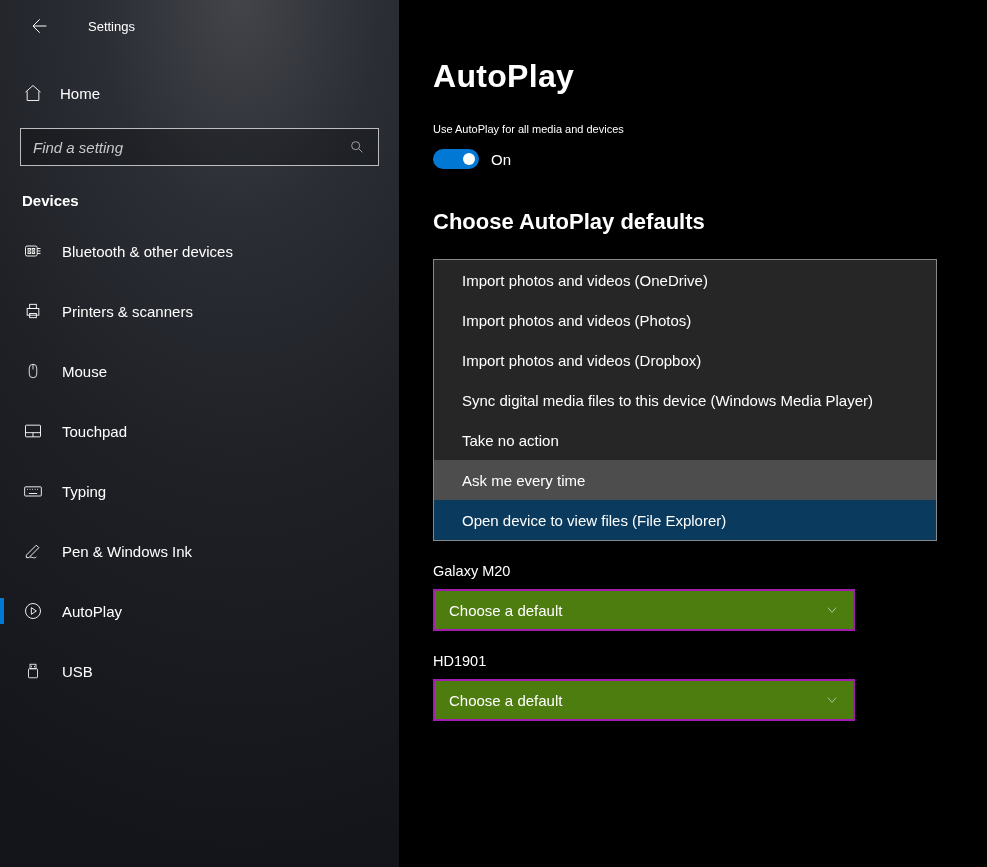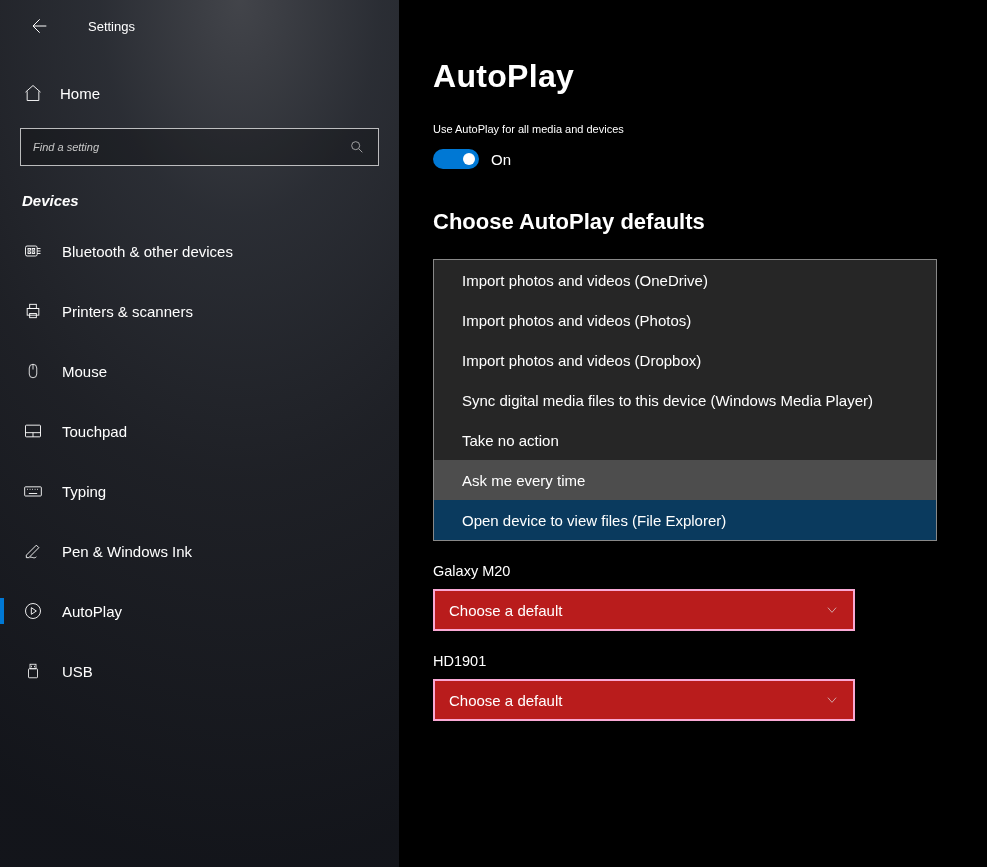--- a/index.html
+++ b/index.html
@@ -62,33 +62,32 @@
     background: rgba(0,0,0,0.25);
     display: flex;
     align-items: center;
     padding: 0 12px;
   }
   .search-input {
     flex: 1;
     background: transparent;
     border: none;
     color: #d0d0d0;
-    font-size: 11px;
+    font-size: 15px;
     outline: none;
     font-family: inherit;
   }
   .search-input::placeholder { color: #c8c8c8; font-style: italic; }
   .search-icon svg { stroke: #bfbfbf; fill: none; stroke-width: 1.2; }
   .search-icon { width: 18px; height: 18px; display: flex; align-items: center; justify-content: center; }
   .cat-title {
     font-size: 15px;
     font-weight: 600;
     color: #fff;
     margin: 26px 0 12px 22px;
-    font-style: italic;
   }
   .nav-list { display: flex; flex-direction: column; }
   .nav-item {
     display: flex;
     align-items: center;
     padding: 0 0 0 22px;
     height: 60px;
     cursor: pointer;
     position: relative;
   }
@@ -164,22 +163,22 @@
     cursor: pointer;
   }
   .dropdown-open .opt.hover { background: #4d4d4d; }
   .dropdown-open .opt.selected { background: #0a3a5e; }
 
   .device-block { margin-bottom: 22px; }
   .device-label { font-size: 14.5px; margin-bottom: 10px; }
   .select-box {
     width: 422px;
     height: 42px;
-    border: 2px solid #f9a8d4;
-    background: #b91c1c;
+    border: 2px solid #a21caf;
+    background: #4d7c0f;
     display: flex;
     align-items: center;
     justify-content: space-between;
     padding: 0 14px;
     cursor: pointer;
   }
   .select-box span { font-size: 15px; }
   .select-box .chev { width: 14px; height: 14px; }
   .select-box .chev svg { stroke: #dcdcdc; fill: none; stroke-width: 1.2; }
 </style>

